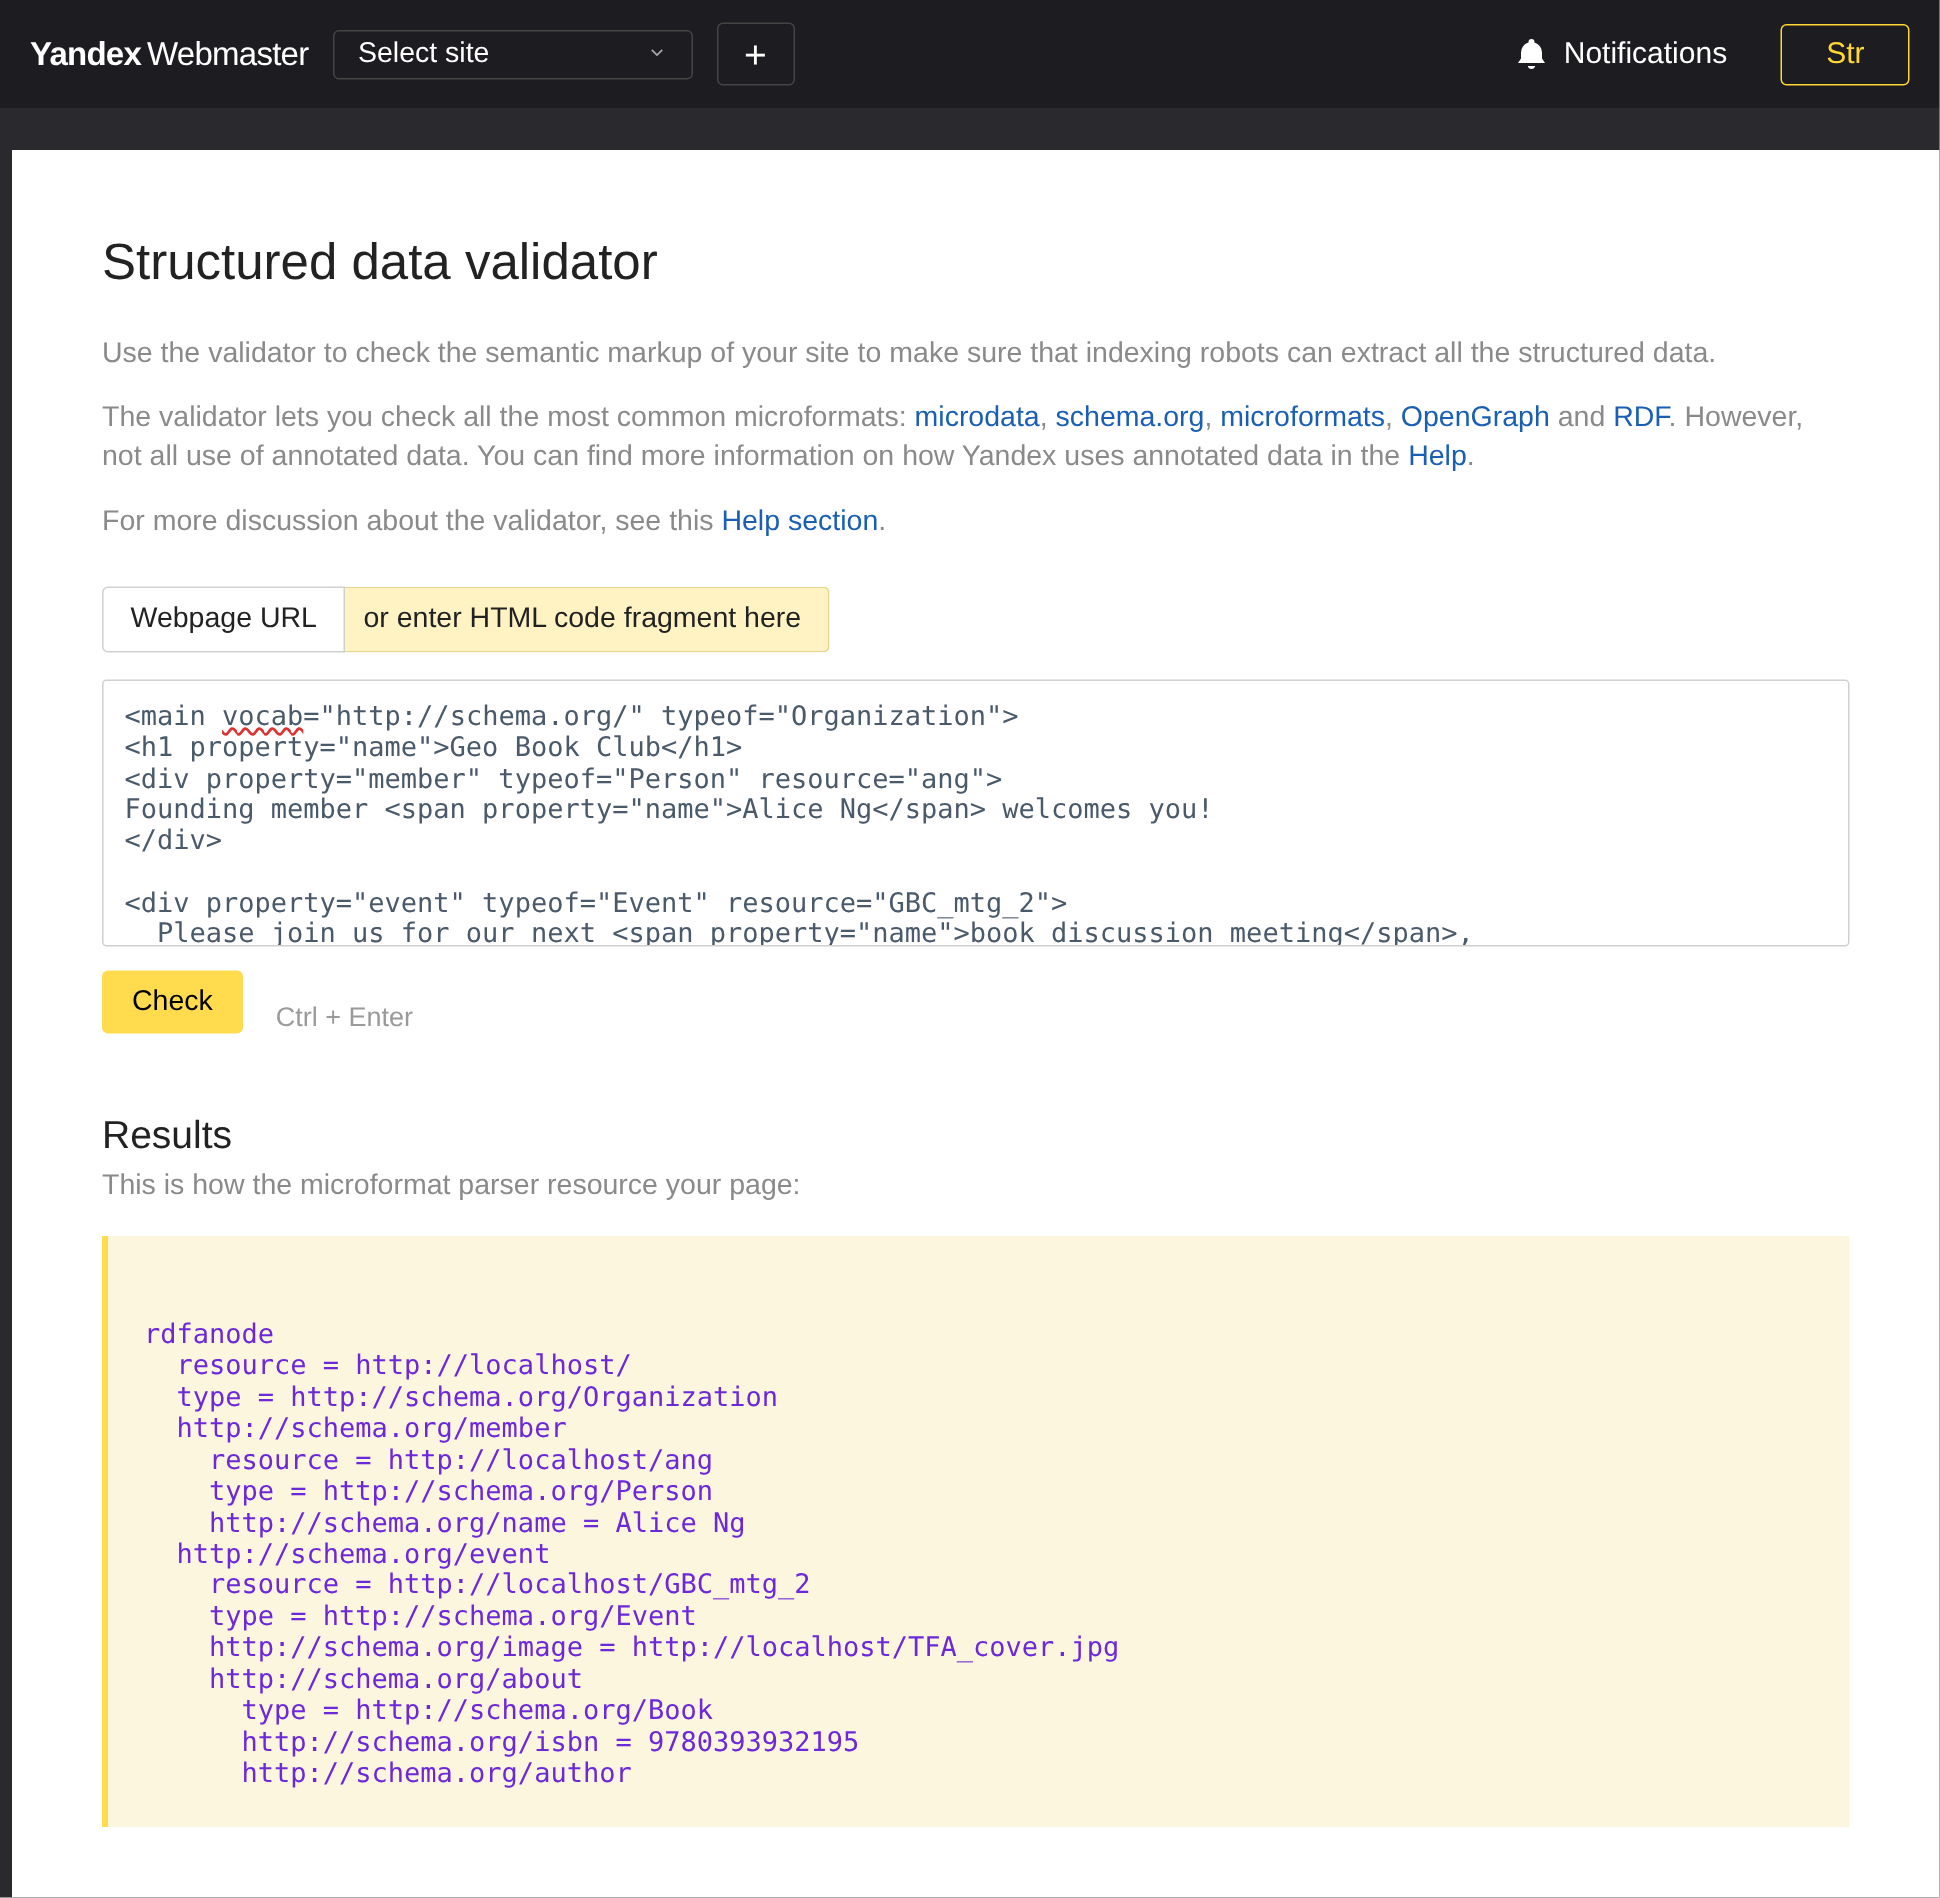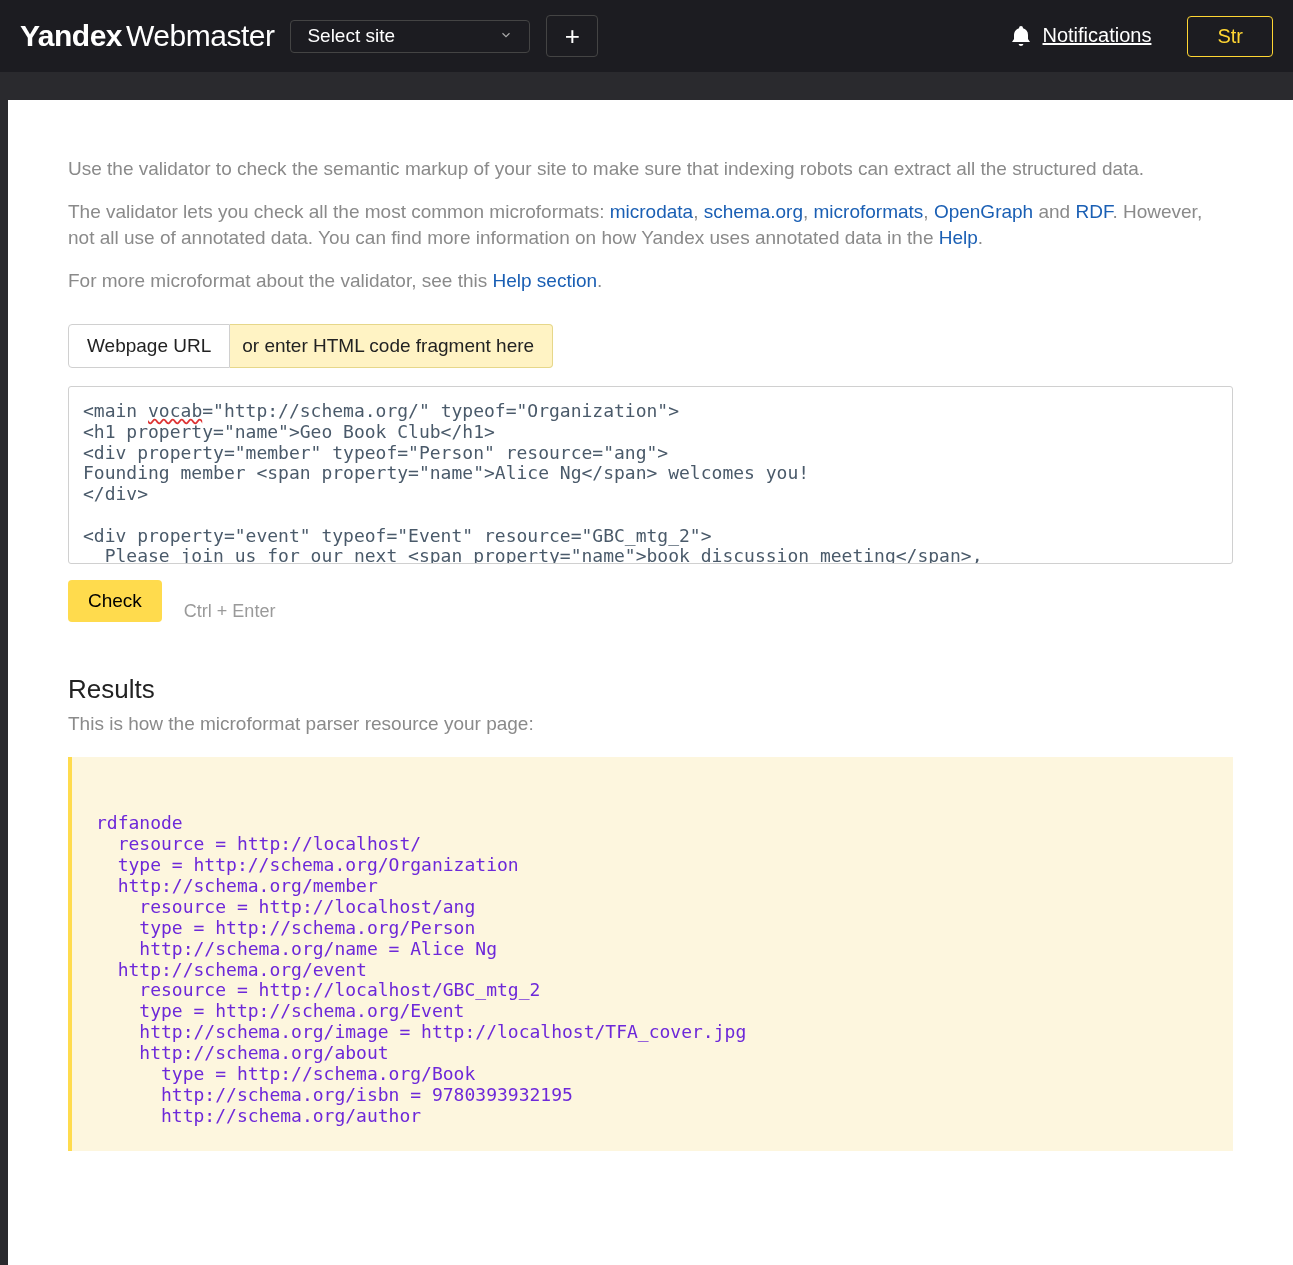--- a/index.html
+++ b/index.html
@@ -14,21 +14,21 @@
   .topbar {
     background: #1c1c21;
     height: 72px;
     display: flex;
     align-items: center;
     padding: 0 20px;
     gap: 16px;
     color: #fff;
   }
   .brand {
-    font-size: 30px;
+    font-size: 22px;
     font-weight: 300;
     display: flex;
     align-items: baseline;
     gap: 4px;
     letter-spacing: -0.5px;
   }
   .brand .bold { font-weight: 700; }
   .brand .thin { font-weight: 300; }
   .site-select {
     border: 1px solid #444;
@@ -53,25 +53,24 @@
     align-items: center;
     justify-content: center;
     color: #fff;
     font-size: 26px;
     font-weight: 300;
     cursor: pointer;
   }
   .spacer { flex: 1; }
   .notifications {
     display: flex;
-    align-items: flex-start;
+    align-items: center;
     gap: 10px;
     font-size: 20px;
     cursor: pointer;
-    text-decoration: underline;
   }
   .bell-icon { width: 24px; height: 24px; fill: #fff; }
   .cta {
     border: 1px solid #ffd633;
     color: #ffd633;
     border-radius: 4px;
     padding: 8px 29px;
     font-size: 20px;
     margin-left: 20px;
   }
@@ -202,28 +201,29 @@
     <span>Notifications</span>
   </div>
   <div class="cta">
     <span>Str</span>
   </div>
 </div>
 
 <div class="dark-strip"></div>
 
 <div class="page">
+  <h1 class="page-title">Structured data validator</h1>
 
   <div class="intro">
     <p>Use the validator to check the semantic markup of your site to make sure that indexing robots can extract all the structured data.</p>
     <p>
       <span>The validator lets you check all the most common microformats: </span><a href="#">microdata</a><span>, </span><a href="#">schema.org</a><span>, </span><a href="#">microformats</a><span>, </span><a href="#">OpenGraph</a><span> and </span><a href="#">RDF</a><span>. However, not all use of annotated data. You can find more information on how Yandex uses annotated data in the </span><a href="#">Help</a><span>.</span>
     </p>
     <p>
-      <span>For more microformat about the validator, see this </span><a href="#">Help section</a><span>.</span>
+      <span>For more discussion about the validator, see this </span><a href="#">Help section</a><span>.</span>
     </p>
   </div>
 
   <div class="tabs">
     <div class="tab">Webpage URL</div>
     <div class="tab active">or enter HTML code fragment here</div>
   </div>
 
   <div class="code-area" id="code-area">&lt;main <span class="spellcheck-underline">vocab</span>="http://schema.org/" typeof="Organization"&gt;
 &lt;h1 property="name"&gt;Geo Book Club&lt;/h1&gt;

